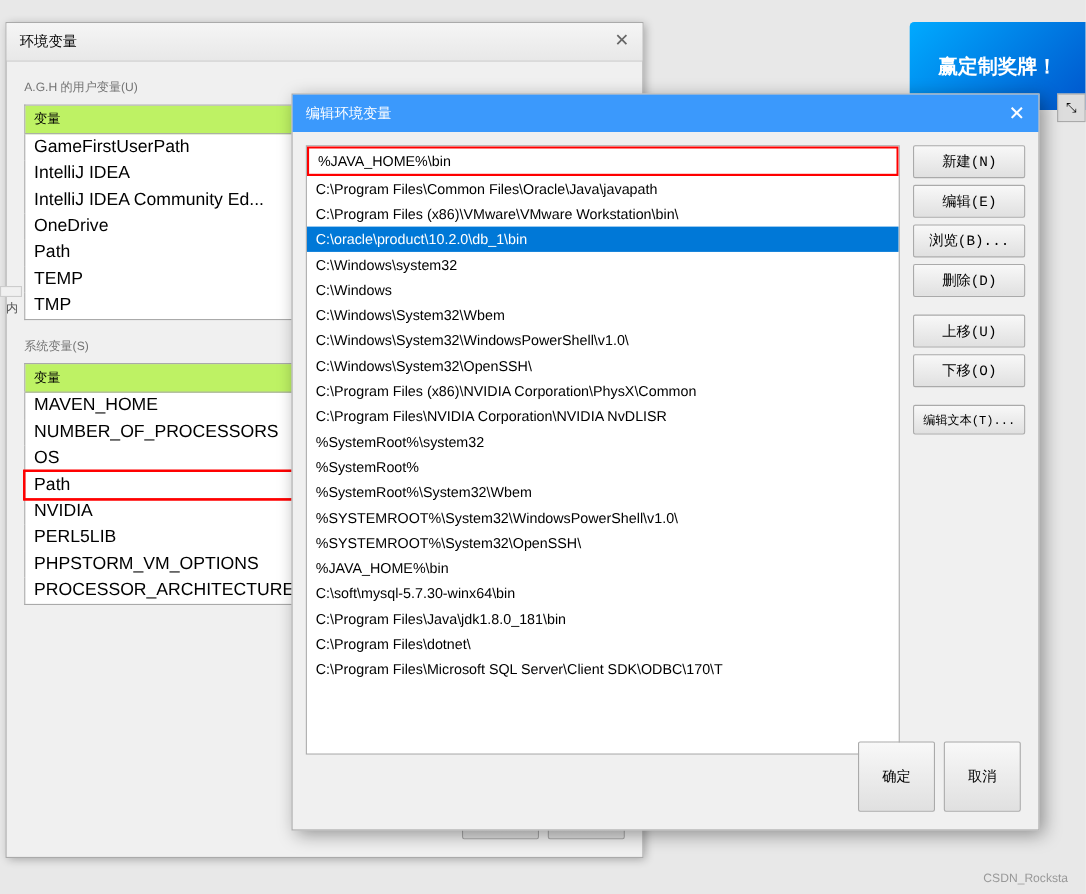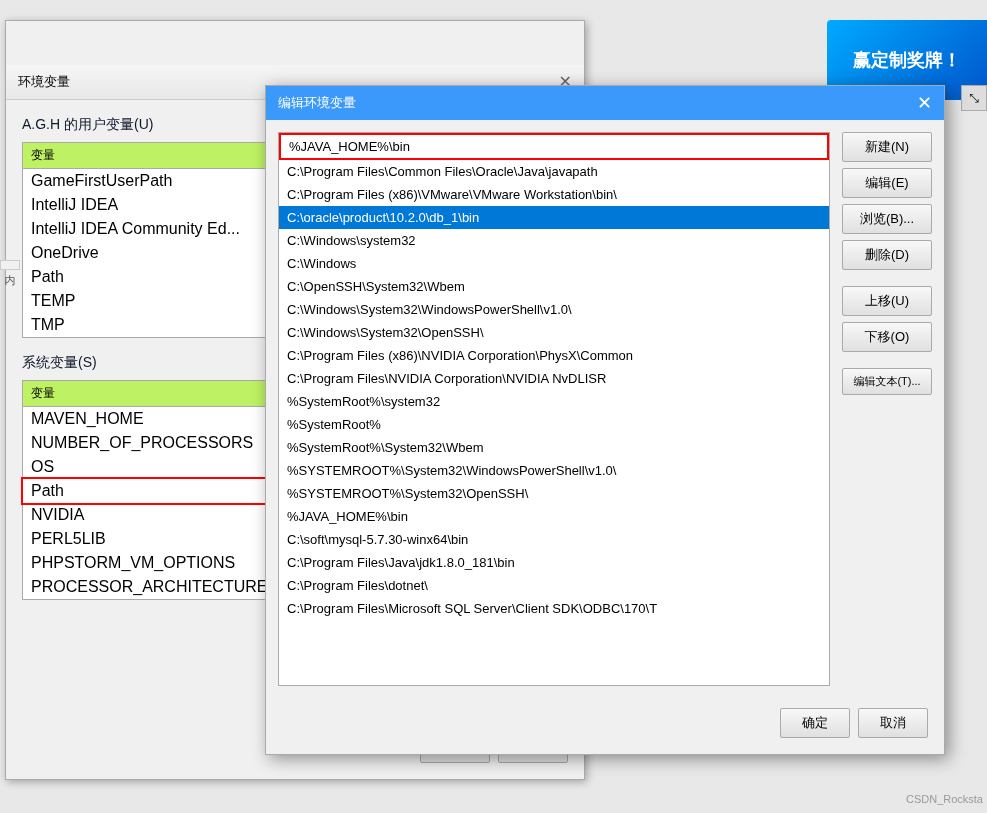--- a/index.html
+++ b/index.html
@@ -25,37 +25,36 @@
       box-shadow: 2px 2px 8px rgba(0,0,0,0.3);
     }
     .bg-dialog-title {
       background: linear-gradient(to bottom, #f5f5f5, #e8e8e8);
       border-bottom: 1px solid #ccc;
       padding: 8px 12px;
       display: flex;
       justify-content: space-between;
       align-items: center;
       font-size: 13px;
-      margin-top: 44px;
     }
     .bg-dialog-title .close-btn {
       cursor: pointer;
       font-size: 16px;
       color: #666;
       background: none;
       border: none;
       line-height: 1;
     }
     .bg-dialog-body {
       padding: 16px;
     }
     .section-title {
-      font-size: 14px;
+      font-size: 11px;
       margin-bottom: 8px;
-      color: #0f172a;
+      color: #737373;
     }
     .var-table {
       width: 100%;
       border: 1px solid #aaa;
       border-collapse: collapse;
       background: white;
       margin-bottom: 16px;
     }
     .var-table th {
       background: #bef264;
@@ -72,21 +71,21 @@
     }
     .bg-dialog-footer {
       position: absolute;
       bottom: 16px;
       right: 16px;
       display: flex;
       gap: 8px;
     }
     .dlg-btn {
       min-width: 70px;
-      padding: 5px 16px;
+      padding: 22px 16px;
       border: 1px solid #aaa;
       background: linear-gradient(to bottom, #f8f8f8, #e0e0e0);
       cursor: pointer;
       font-size: 13px;
       border-radius: 2px;
     }
 
     
     .ad-area {
       position: absolute;
@@ -188,34 +187,35 @@
       min-width: 90px;
     }
     .side-btn {
       padding: 5px 8px;
       border: 1px solid #aaa;
       background: linear-gradient(to bottom, #f8f8f8, #e0e0e0);
       cursor: pointer;
       font-size: 13px;
       border-radius: 2px;
       text-align: center;
+      font-family: Liberation Mono, monospace;
     }
     .main-dialog-footer {
       position: absolute;
       bottom: 16px;
       right: 16px;
       display: flex;
       gap: 8px;
     }
 
     
     .csdn-label {
       position: absolute;
       bottom: 8px;
-      right: 4px;
+      right: 16px;
       font-size: 11px;
       color: #999;
     }
 
     
     .screen-btn {
       position: absolute;
       top: 85px;
       right: 0;
       width: 26px;
@@ -343,21 +343,21 @@
   </div>
   <div class="main-dialog-body">
     <div class="path-list-container">
       <div class="path-list" id="path-list">
           <div class="path-list-item highlighted">%JAVA_HOME%\bin</div>
           <div class="path-list-item">C:\Program Files\Common Files\Oracle\Java\javapath</div>
           <div class="path-list-item">C:\Program Files (x86)\VMware\VMware Workstation\bin\</div>
           <div class="path-list-item selected">C:\oracle\product\10.2.0\db_1\bin</div>
           <div class="path-list-item">C:\Windows\system32</div>
           <div class="path-list-item">C:\Windows</div>
-          <div class="path-list-item">C:\OpenSSH\System32\Wbem</div>
+          <div class="path-list-item">C:\Windows\System32\Wbem</div>
           <div class="path-list-item">C:\Windows\System32\WindowsPowerShell\v1.0\</div>
           <div class="path-list-item">C:\Windows\System32\OpenSSH\</div>
           <div class="path-list-item">C:\Program Files (x86)\NVIDIA Corporation\PhysX\Common</div>
           <div class="path-list-item">C:\Program Files\NVIDIA Corporation\NVIDIA NvDLISR</div>
           <div class="path-list-item">%SystemRoot%\system32</div>
           <div class="path-list-item">%SystemRoot%</div>
           <div class="path-list-item">%SystemRoot%\System32\Wbem</div>
           <div class="path-list-item">%SYSTEMROOT%\System32\WindowsPowerShell\v1.0\</div>
           <div class="path-list-item">%SYSTEMROOT%\System32\OpenSSH\</div>
           <div class="path-list-item">%JAVA_HOME%\bin</div>

